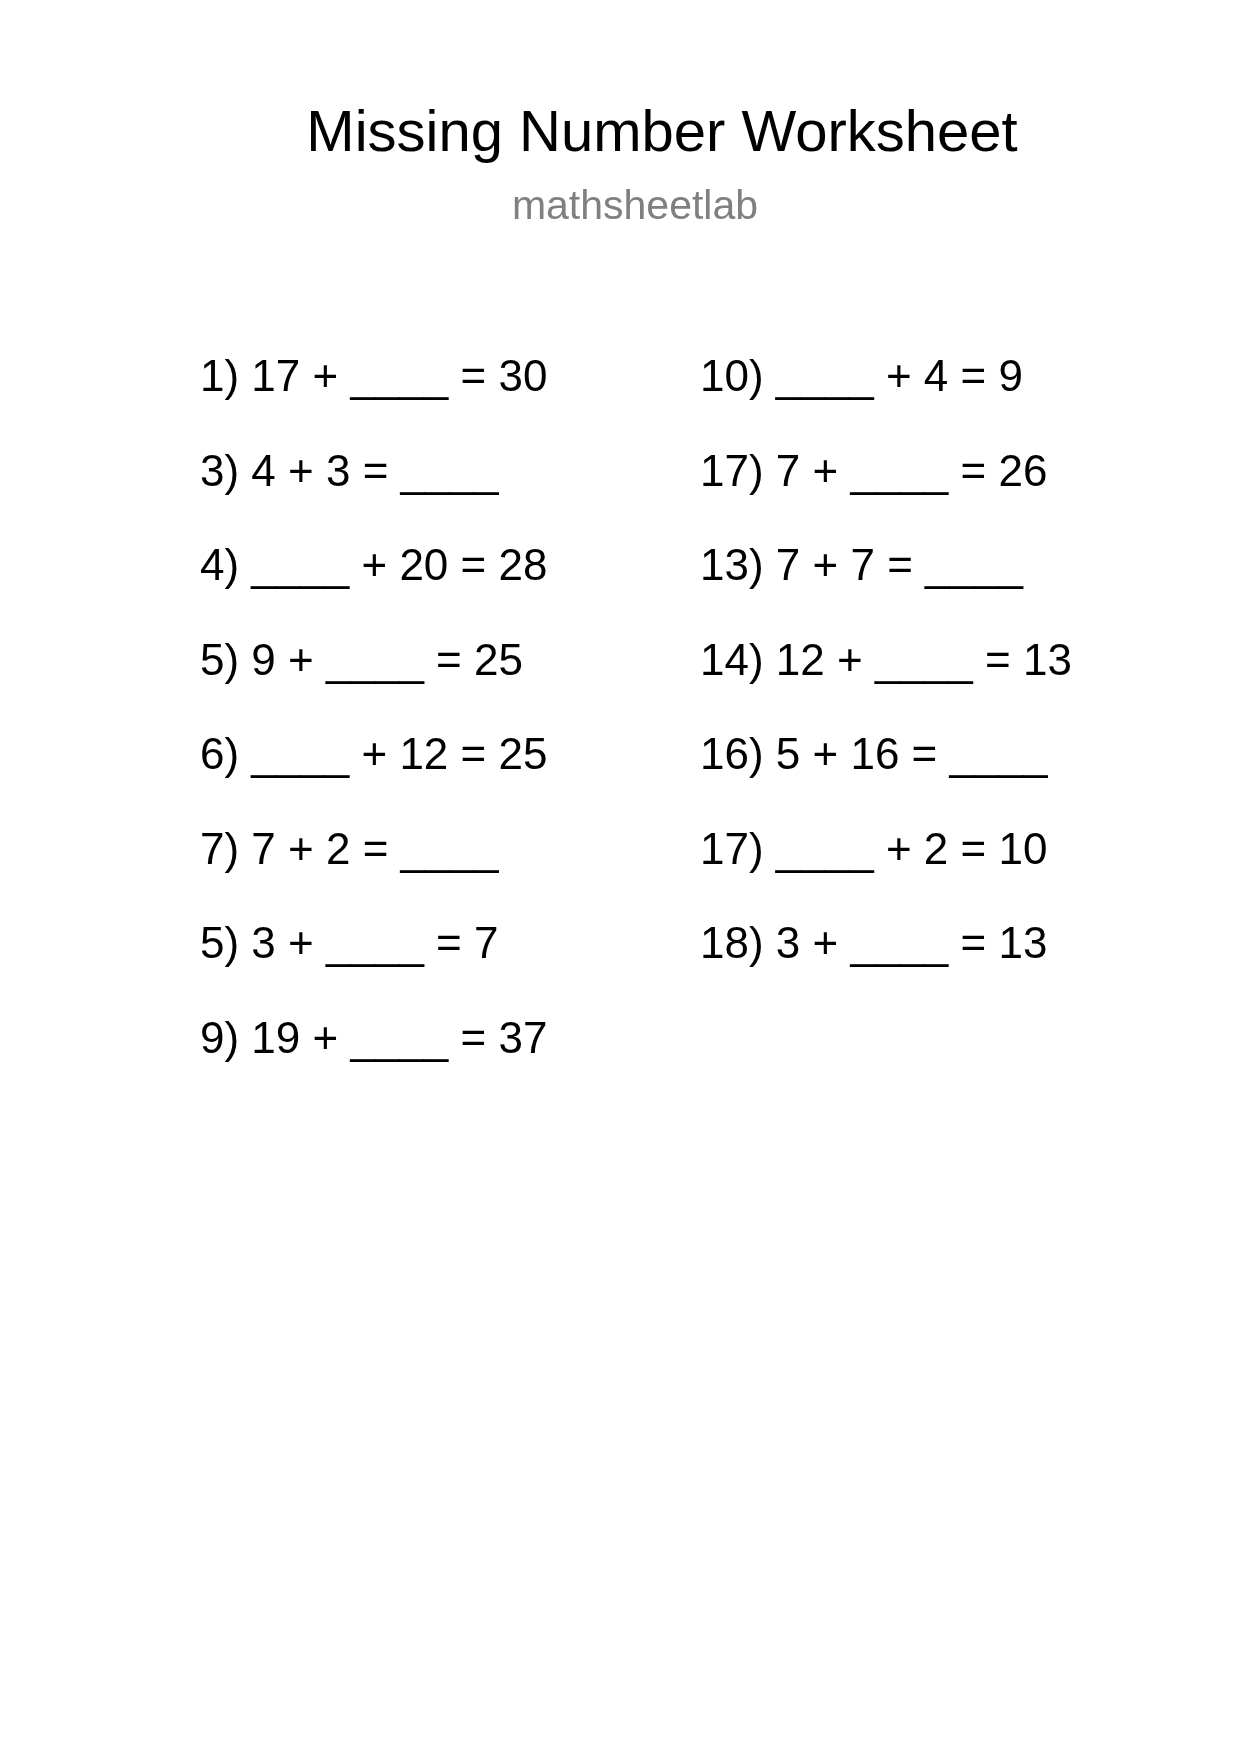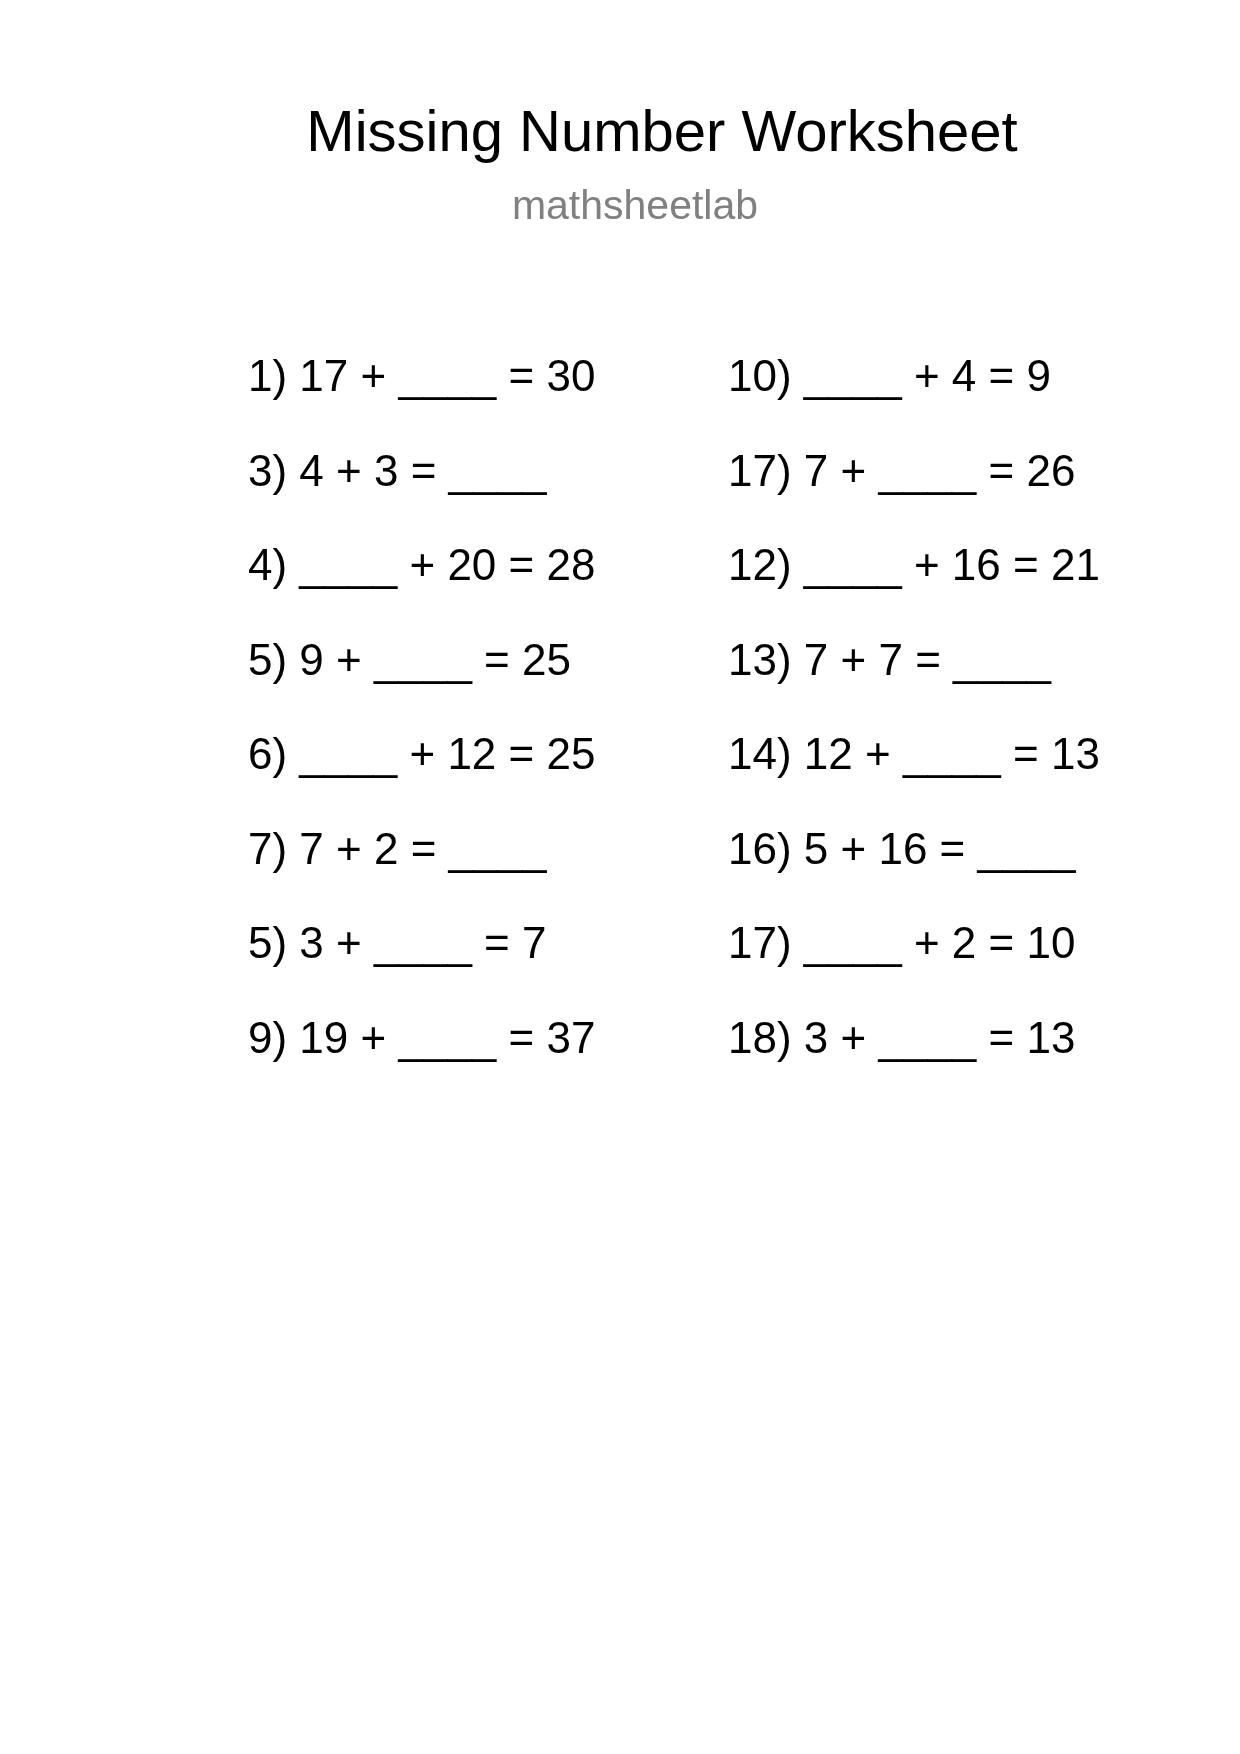--- a/index.html
+++ b/index.html
@@ -33,22 +33,22 @@
       top: 180px;
       text-align: center;
       font-size: 41px;
       line-height: 50px;
       color: #808080;
     }
     .col {
       position: absolute;
       top: 346px;
     }
-    .col.left { left: 200px; margin-left: 48px; }
-    .col.right { left: 700px; margin-left: 28px; }
+    .col.left { left: 200px; }
+    .col.right { left: 700px; }
     .problem {
       height: 94.5px;
       font-size: 44px;
       line-height: 60px;
       white-space: pre;
     }
   </style>
 </head>
 <body>
 
@@ -62,19 +62,18 @@
   <div class="problem">5) 9 + ____ = 25</div>
   <div class="problem">6) ____ + 12 = 25</div>
   <div class="problem">7) 7 + 2 = ____</div>
   <div class="problem">5) 3 + ____ = 7</div>
   <div class="problem">9) 19 + ____ = 37</div>
 </div>
 
 <div class="col right">
   <div class="problem">10) ____ + 4 = 9</div>
   <div class="problem">17) 7 + ____ = 26</div>
-  <div class="problem">12) ____ + 16 = 21</div>
   <div class="problem">13) 7 + 7 = ____</div>
   <div class="problem">14) 12 + ____ = 13</div>
   <div class="problem">16) 5 + 16 = ____</div>
   <div class="problem">17) ____ + 2 = 10</div>
   <div class="problem">18) 3 + ____ = 13</div>
 </div>
 
 </body></html>

